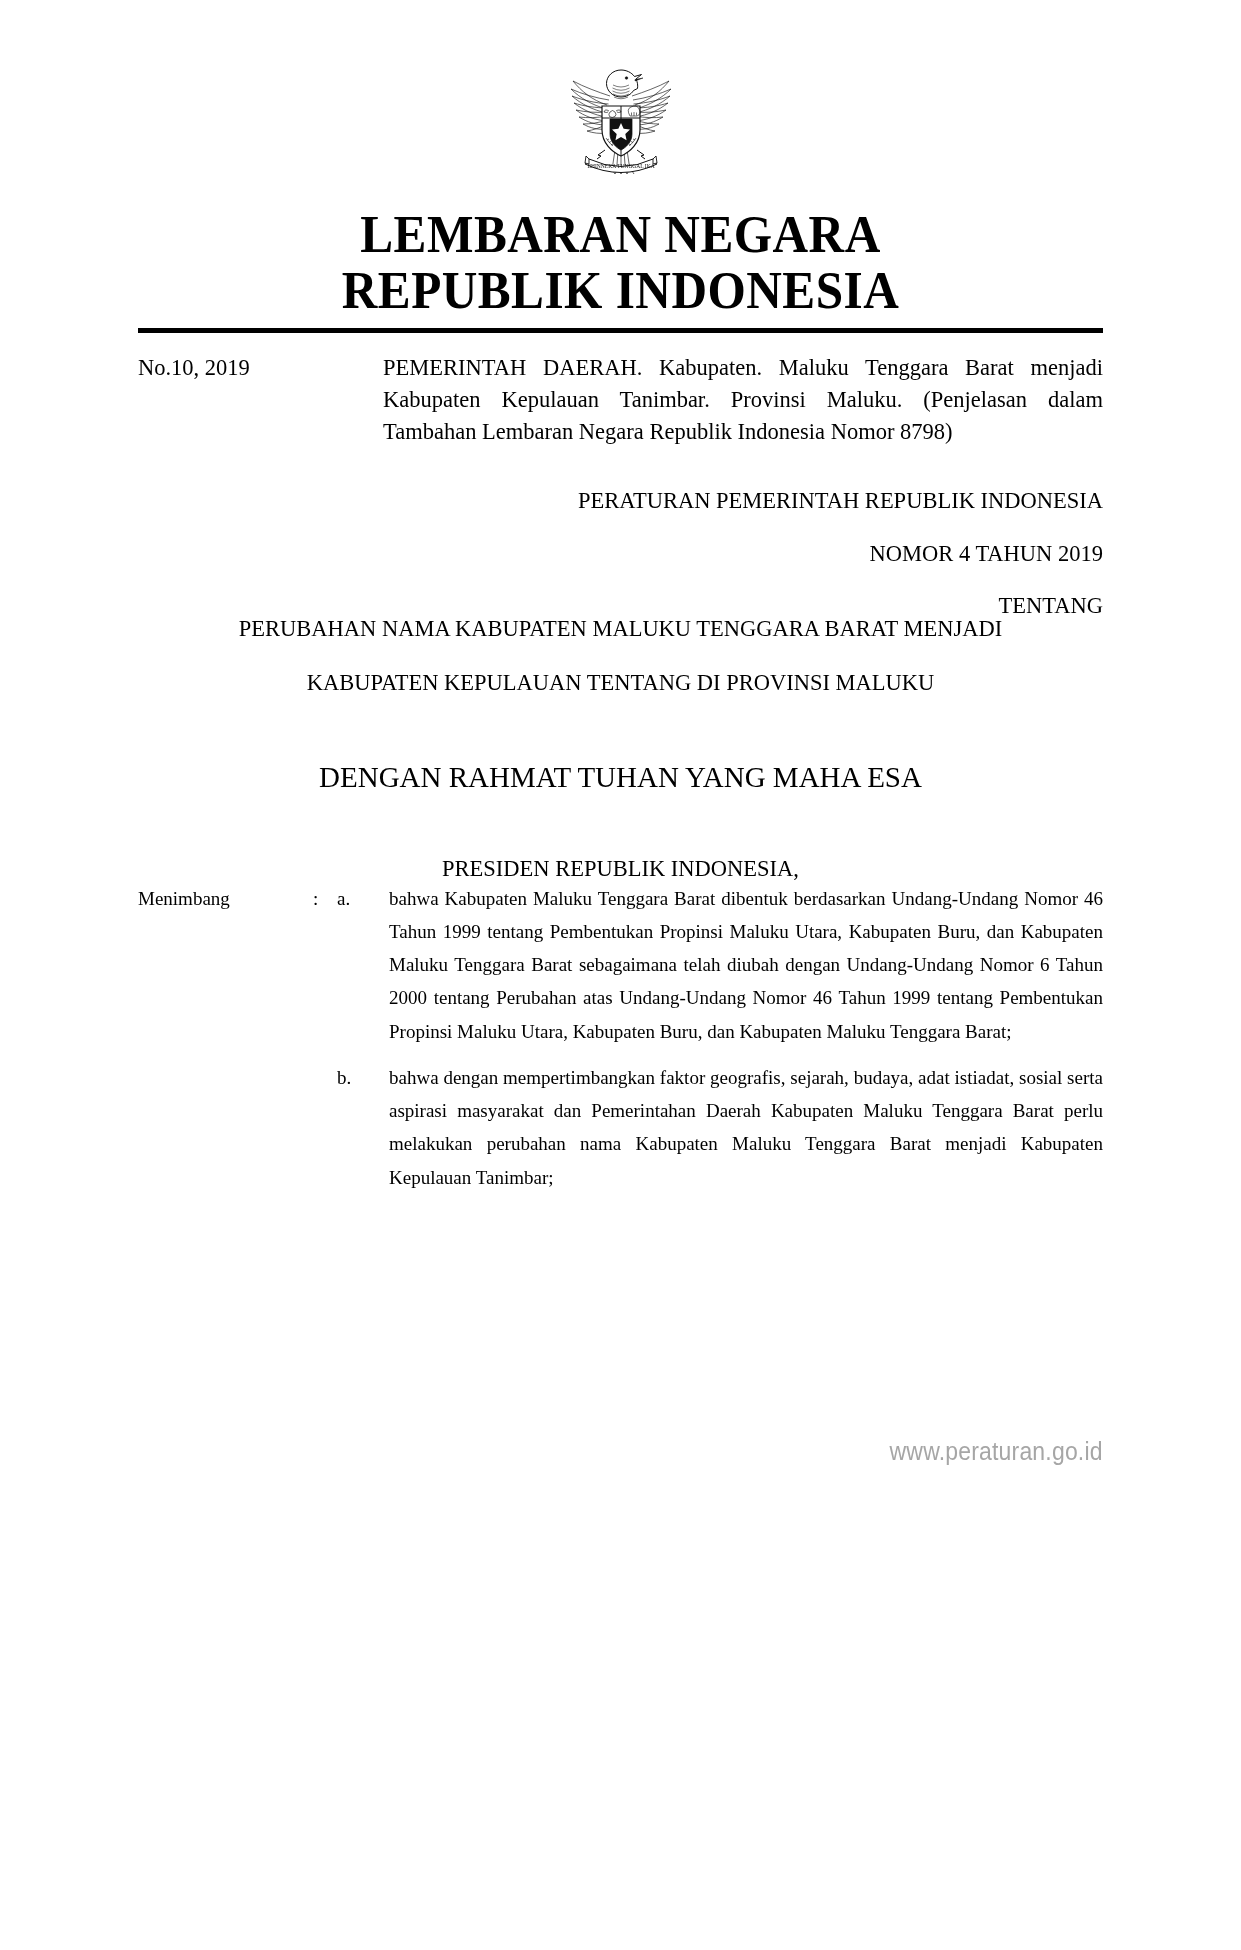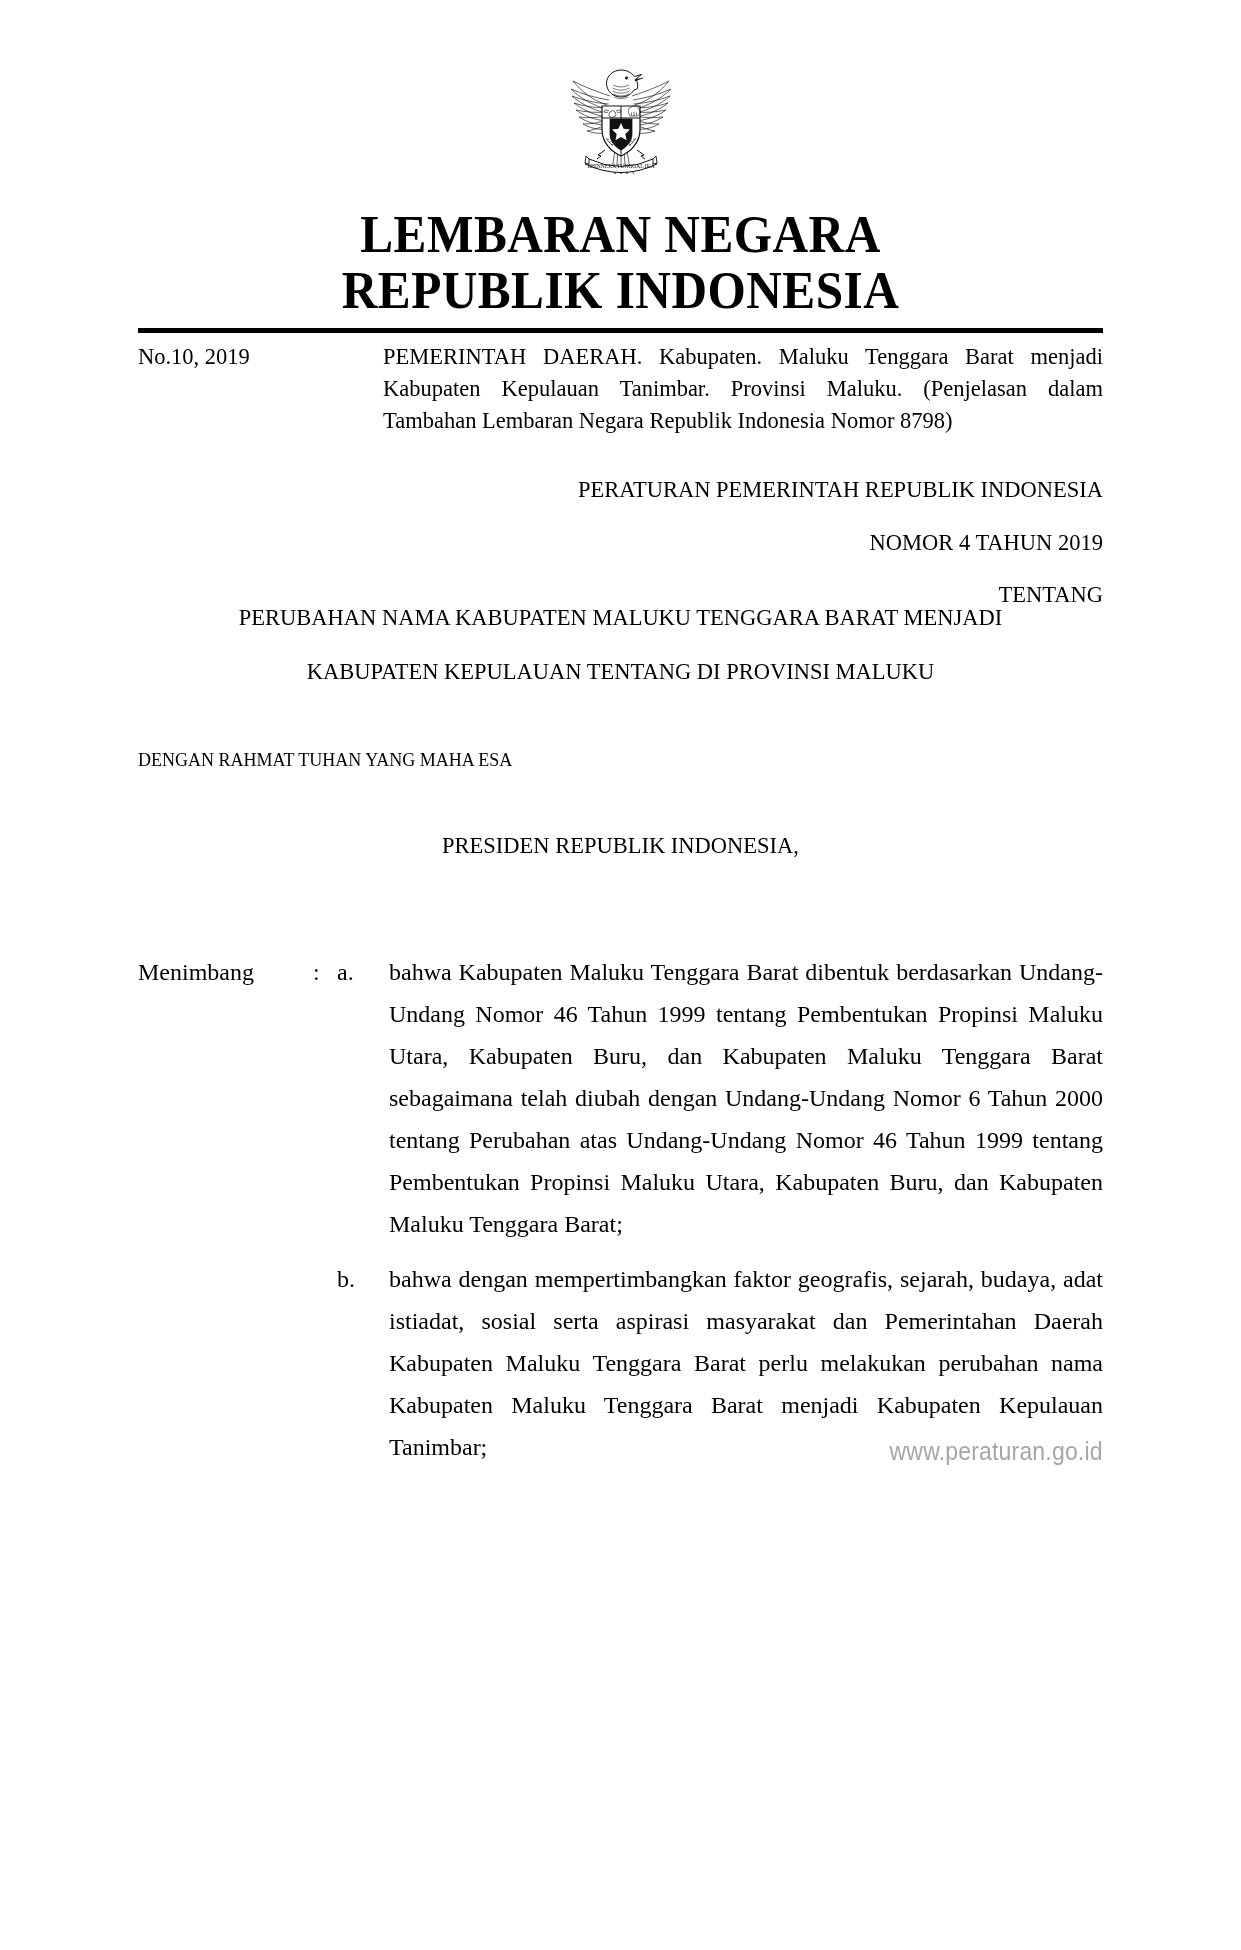--- a/index.html
+++ b/index.html
@@ -50,21 +50,21 @@
   .rule {
     margin-top: 10px;
     border: 0;
     border-top: 5px solid #000;
     height: 0;
   }
 
   
   .refblock {
     display: flex;
-    margin-top: 8px;
+    margin-top: 19px;
     font-size: 22.5px;
     line-height: 1.42;
   }
   .ref-no {
     width: 245px;
     flex: 0 0 245px;
     white-space: nowrap;
   }
   .ref-body {
     flex: 1 1 auto;
@@ -84,27 +84,26 @@
   .nomor  { margin-top: 30px; }
   .tentang{ margin-top: 30px; }
 
   .subject {
     text-align: center;
     font-size: 22.5px;
     line-height: 1.0;
   }
   .subject .l2 { display: block; margin-top: 32px; }
 
-  .rahmat   { font-size: 18px; margin-top: 66px; }
+  .rahmat   { text-align: center; font-size: 29px; margin-top: 66px; }
   .presiden { text-align: center; font-size: 22.5px; margin-top: 62px; }
 
   
   .considerations {
-    margin-top: 92px;
-    font-size: 24px;
+    font-size: 19px;
   }
   .cons-row {
     display: flex;
     align-items: flex-start;
   }
   .cons-row + .cons-row { margin-top: 13px; }
 
   .cons-label {
     width: 175px;
     flex: 0 0 175px;

